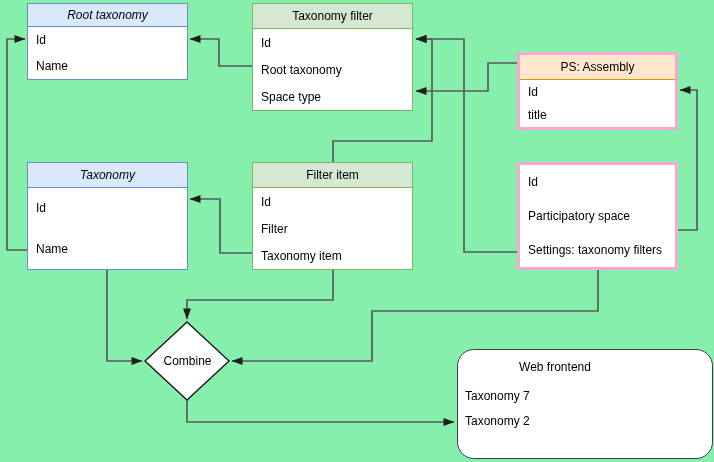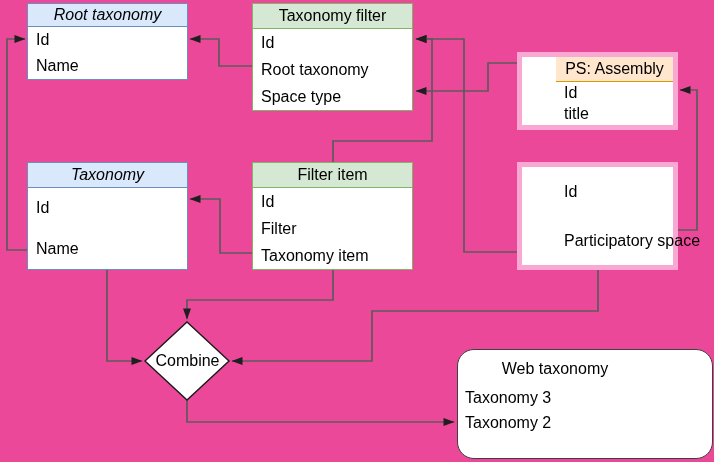--- a/index.html
+++ b/index.html
@@ -1,36 +1,36 @@
 <!DOCTYPE html>
 <html><head>
 <meta charset="utf-8">
 <style>
   html,body{margin:0;padding:0;background:#fff;}
   .canvas{
-    position:relative;width:714px;height:462px;background:#ec4899;
-    font-family:"Liberation Sans",sans-serif;font-size:16px;color:#000;
+    position:relative;width:714px;height:462px;background:#86efac;
+    font-family:"Liberation Sans",sans-serif;font-size:12px;color:#000;
     overflow:hidden;
   }
   svg.wires{position:absolute;left:0;top:0;width:714px;height:462px;}
   .wire{fill:none;stroke:#5b5b5b;stroke-width:1.7px;}
   .diamond-shape{fill:#ffffff;stroke:#1a1a1a;stroke-width:1.4px;}
 
   .entity{
     position:absolute;box-sizing:border-box;background:#ffffff;
     display:flex;flex-direction:column;
   }
   .entity .hdr{
     flex:0 0 24px;display:flex;align-items:center;justify-content:center;
     border-bottom:1px solid;white-space:nowrap;
   }
   .entity .row{flex:1;display:flex;align-items:center;padding-left:8px;white-space:nowrap;}
   .blue{border:1px solid #6c8ebf;}  .blue  .hdr{background:#dae8fc;border-color:#6c8ebf;}
   .green{border:1px solid #82b366;} .green .hdr{background:#d5e8d4;border-color:#82b366;}
-  .orange{border:5px solid #f9a8d4;padding-left:34px;}.orange .hdr{background:#ffe6cc;border-color:#d79b00;}
+  .orange{border:3px solid #f9a8d4;}.orange .hdr{background:#ffe6cc;border-color:#d79b00;}
   .italic-title .hdr{font-style:italic;}
 
   #entity-root-taxonomy    {left:27px; top:3px;  width:161px;height:77px;}
   #entity-root-taxonomy .hdr{flex-basis:22px;}
   #entity-taxonomy-filter  {left:252px;top:3px;  width:161px;height:108px;}
   #entity-ps-assembly      {left:517px;top:52px; width:161px;height:78px;}
   #entity-taxonomy         {left:27px; top:162px;width:161px;height:108px;}
   #entity-filter-item      {left:252px;top:162px;width:161px;height:108px;}
   #entity-component-proposal{left:517px;top:162px;width:161px;height:108px;}
 
@@ -100,23 +100,24 @@
   <div class="entity green" id="entity-filter-item">
     <div class="hdr">Filter item</div>
     <div class="row">Id</div>
     <div class="row">Filter</div>
     <div class="row">Taxonomy item</div>
   </div>
 
   <div class="entity orange" id="entity-component-proposal">
     <div class="row">Id</div>
     <div class="row">Participatory space</div>
+    <div class="row">Settings: taxonomy filters</div>
   </div>
 
   <div class="combine-label">Combine</div>
 
   <div class="webfrontend">
-    <div class="wf-title">Web taxonomy</div>
-    <div class="wf-item-1">Taxonomy 3</div>
+    <div class="wf-title">Web frontend</div>
+    <div class="wf-item-1">Taxonomy 7</div>
     <div class="wf-item-2">Taxonomy 2</div>
   </div>
 
 </div>
 
 </body></html>

